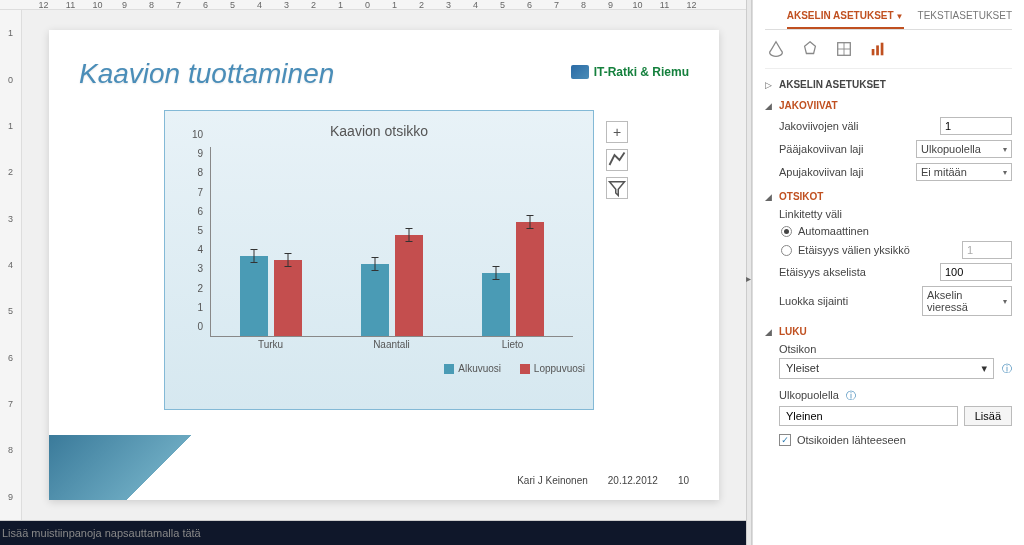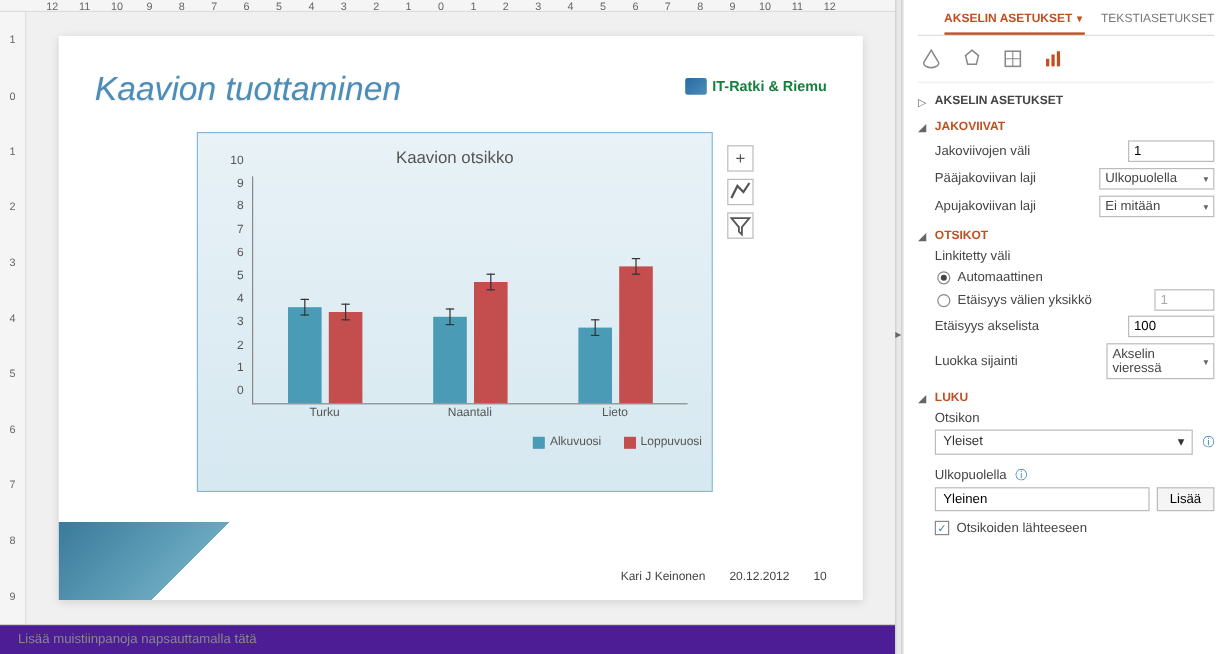--- a/index.html
+++ b/index.html
@@ -42,21 +42,21 @@
 .legend-item { display: inline-flex; align-items: center; gap: 4px; margin: 0 8px; }
 .legend-sw { width: 10px; height: 10px; }
 .legend-sw.blue { background:#4a9bb5; } .legend-sw.red { background:#c44e4e; }
 
 .chart-side-btns { position: absolute; right: -35px; top: 10px; display: flex; flex-direction: column; gap: 6px; }
 .side-btn { width: 22px; height: 22px; border: 1px solid #bbb; background:#fff; display:flex; align-items:center; justify-content:center; font-size: 14px; color:#555; cursor:pointer; }
 
 .slide-footer { position:absolute; bottom:14px; right:30px; left:30px; font-size:10px; color:#444; display:flex; justify-content:flex-end; gap:20px; }
 .slide-decor { position:absolute; left:0; bottom:0; width:220px; height:65px; background:linear-gradient(135deg,#3a7a9a 0%, #6aa8c0 50%, transparent 50%); }
 
-.notes-bar { height: 28px; border-top:1px solid #ccc; background:#4c1d95; padding:6px 15px; color:#888; font-size:11px; }
+.notes-bar { height: 28px; border-top:1px solid #ccc; background:#0f172a; padding:6px 2px; color:#888; font-size:11px; }
 
 .pane-divider { width:6px; background:#e8e8e8; border-left:1px solid #ccc; border-right:1px solid #ccc; cursor:col-resize; position:relative; }
 .pane-divider .arrow { position:absolute; top:50%; left:-1px; font-size:10px; color:#666; }
 
 .right-pane { width: 272px; background:#fff; border-left:1px solid #ddd; padding: 8px 12px; overflow-y:auto; }
 .panel-header { display:flex; justify-content:space-between; align-items:center; margin-bottom:8px; }
 .panel-title { color:#c05020; font-size:15px; font-weight:normal; }
 .panel-close { display:flex; gap:6px; }
 .panel-close span { cursor:pointer; color:#666; font-size:11px; }
 

